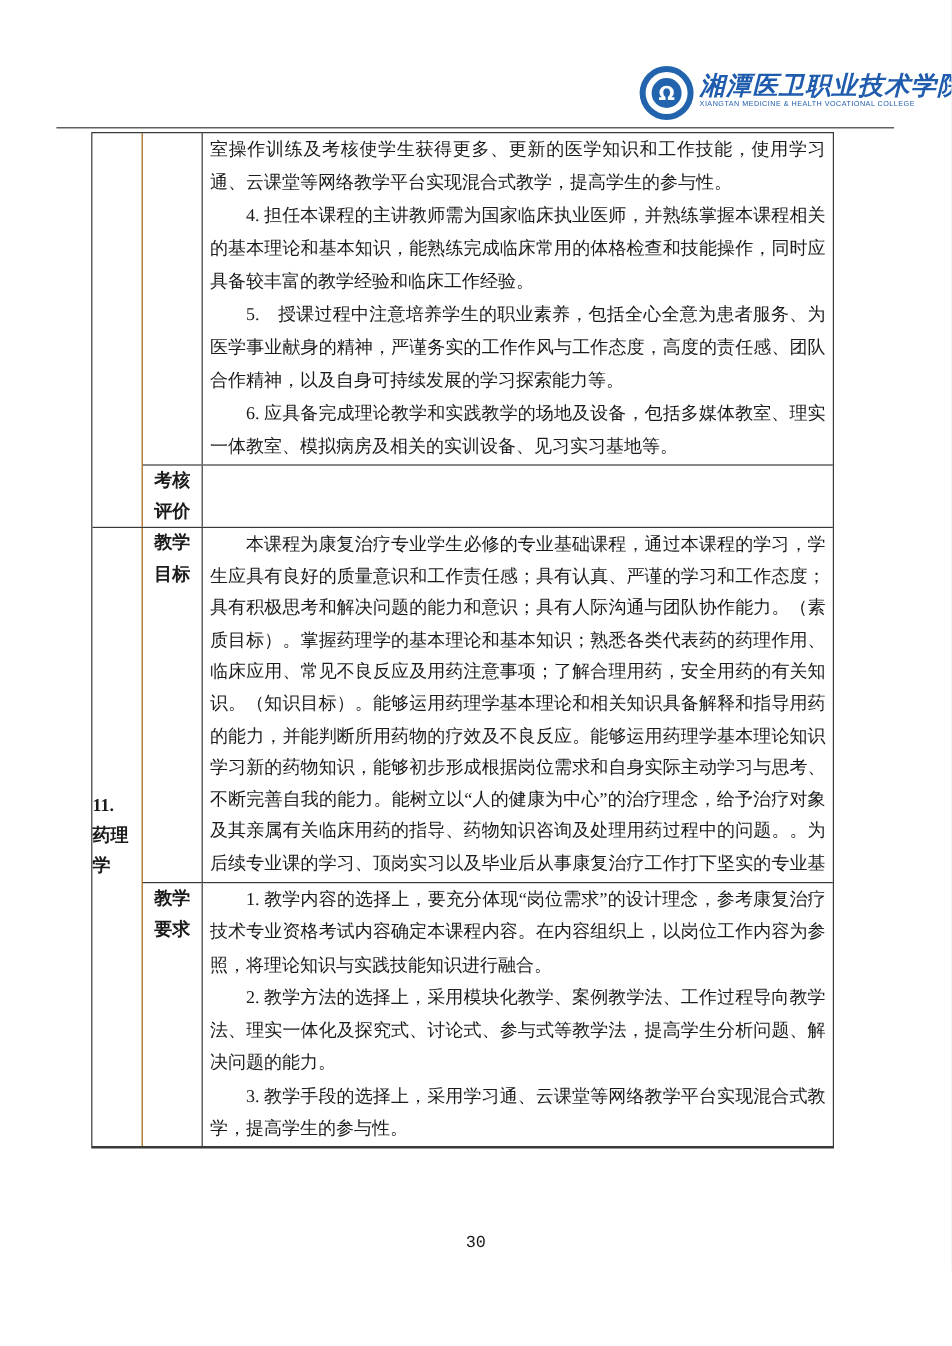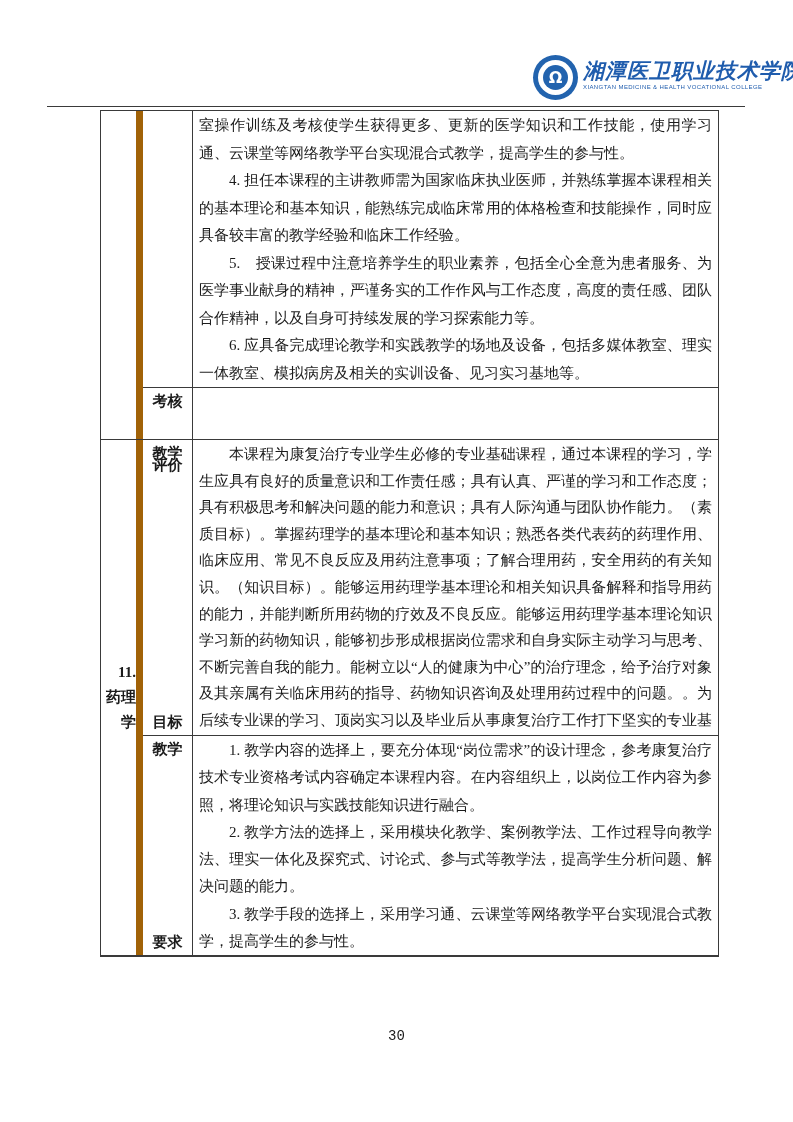--- a/index.html
+++ b/index.html
@@ -26,38 +26,38 @@
     font-family:"Liberation Serif", serif;
   }
   .logo-en {
     color:#1f5cad; font-size:6px; letter-spacing:0.4px; white-space:nowrap;
     line-height:9px; font-family:"Liberation Sans", sans-serif;
   }
   .header-rule { position:absolute; left:47px; top:106px; width:698px; border-top:1px solid #3a3a3a; }
 
   
   .tbl {
-    position:absolute; left:100px; top:110px; width:619px;
+    position:absolute; left:76px; top:110px; width:619px;
     border:1px solid #3a3a3a; border-bottom-width:2px;
     font-size:15px;
   }
   .sect { display:flex; }
   .sect + .sect { border-top:1px solid #3a3a3a; }
   .col-item {
-    width:42px; flex:0 0 auto; border-right:7px solid #a16207;
-    display:flex; flex-direction:column; align-items:flex-end; justify-content:center;
+    width:42px; flex:0 0 auto; border-right:1px solid #a16207;
+    display:flex; flex-direction:column; align-items:flex-start; justify-content:center;
     font-weight:bold; line-height:25px; text-align:center;
   }
   .sect-rows { flex:1 1 auto; display:flex; flex-direction:column; }
   .row { display:flex; }
   .row + .row { border-top:1px solid #3a3a3a; }
   .col-label {
     width:50px; flex:0 0 auto; border-right:1px solid #3a3a3a;
-    display:flex; flex-direction:column; align-items:center; justify-content:space-between;
-    font-weight:bold; line-height:26px; text-align:center;gap:38px;
+    display:flex; flex-direction:column; align-items:center; justify-content:flex-start;
+    font-weight:bold; line-height:26px; text-align:center;
   }
   .col-content {
     flex:1 1 auto; padding:1px 6px 0 6px; overflow:hidden;
     text-align:justify; line-height:27.5px;
   }
   .col-content p { text-indent:2em; margin:0; }
   .col-content.continuation p:first-child { text-indent:0; }
   .row-a { height:276px; }
   .row-b { height:52px; }
   .row-b .col-content { line-height:25px; padding-top:2px; }

